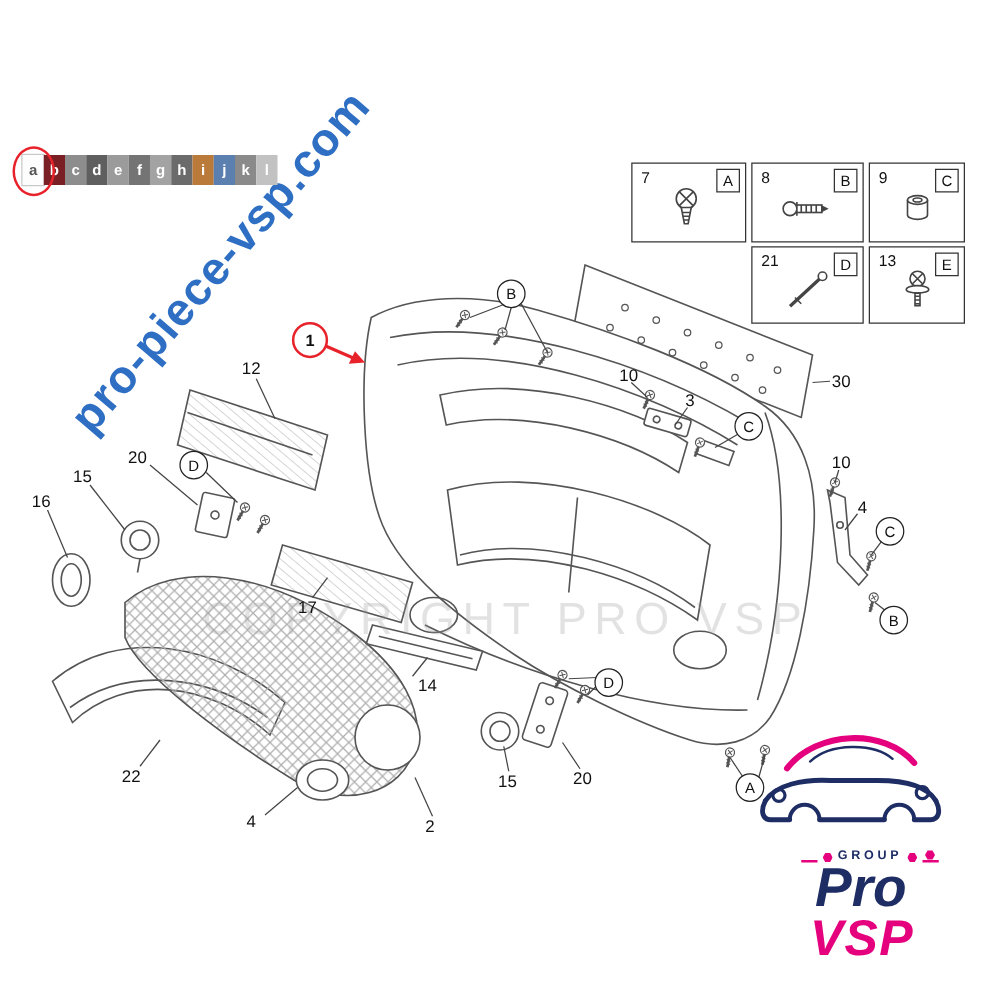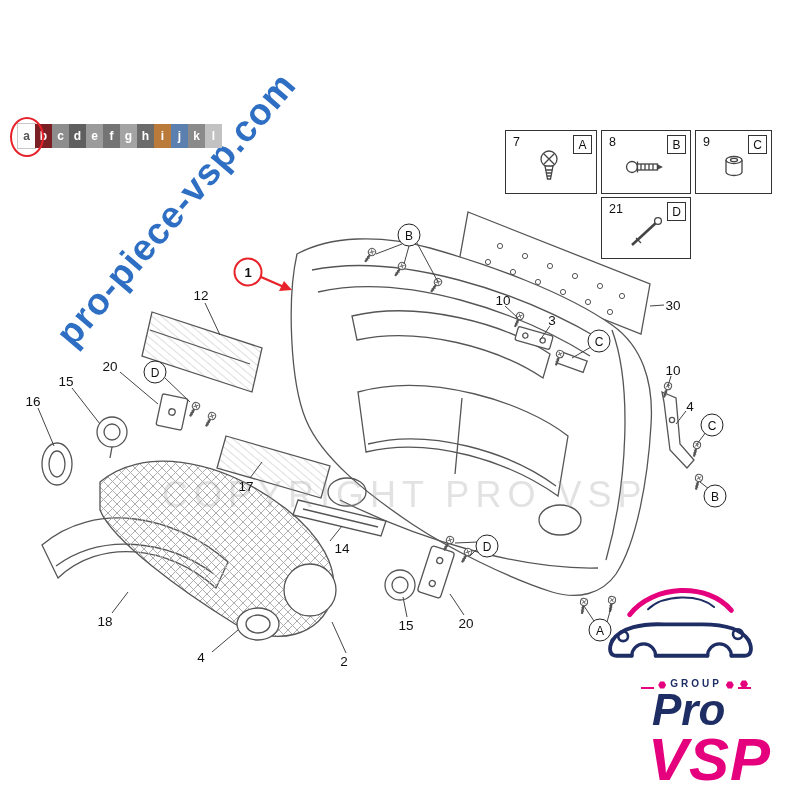--- a/index.html
+++ b/index.html
@@ -53,21 +53,21 @@
   
   .logo{position:absolute;left:598px;top:580px;width:190px;z-index:30;}
   .logo-group-row{display:flex;align-items:flex-end;justify-content:center;width:120px;
                   margin:2px 0 0 38px;gap:4px;}
   .gline{width:13px;height:2px;background:#e5007e;}
   .hex{width:8px;height:8px;background:#e5007e;
        clip-path:polygon(25% 6%,75% 6%,100% 50%,75% 94%,25% 94%,0 50%);}
   .gtext{font-weight:800;font-size:10px;letter-spacing:3px;color:#1e2d64;}
   .logo-pro{font-style:italic;font-weight:800;font-size:44px;color:#1e2d64;
             margin:0 0 0 54px;line-height:0.95;}
-  .logo-vsp{font-style:italic;font-weight:800;font-size:60px;color:#e5007e;
+  .logo-vsp{font-style:italic;font-weight:800;font-size:40px;color:#e5007e;
             margin:0 0 0 50px;line-height:0.95;letter-spacing:1px;}
   .hex-acc{position:absolute;left:142px;top:100px;}
 </style>
 </head>
 <body>
 
 <div class="stage">
 
   <svg class="art" width="800" height="800" viewBox="0 0 800 800">
     <defs>
@@ -307,30 +307,43 @@
     <span class="lnum">21</span>
     <span class="llet">D</span>
     <svg class="licon" width="44" height="40" viewBox="0 0 44 40">
       <g fill="none" stroke="#444">
         <path d="M8,32 L34,8" stroke-width="2.6"></path>
         <circle cx="34" cy="8" r="3.4" fill="#fff" stroke-width="1.3"></circle>
         <path d="M12,25 l5,5" stroke-width="1.3"></path>
       </g>
     </svg>
   </div>
+  <div class="lbox" style="left:695px;top:197px;width:75px;height:60px">
+    <span class="lnum">13</span>
+    <span class="llet">E</span>
+    <svg class="licon" width="44" height="40" viewBox="0 0 44 40">
+      <g fill="none" stroke="#444" stroke-width="1.3">
+        <circle cx="22" cy="10" r="6" fill="#fff"></circle>
+        <path d="M18,6 l8,8 M26,6 l-8,8"></path>
+        <ellipse cx="22" cy="18.5" rx="9" ry="3" fill="#fff"></ellipse>
+        <path d="M20,21.5 h4 v10 h-4 z" fill="#fff"></path>
+        <path d="M20,24 h4 M20,27 h4 M20,30 h4"></path>
+      </g>
+    </svg>
+  </div>
 
   <div class="co red" style="left:248px;top:272px">1</div>
   <div class="co plain" style="left:201px;top:295px">12</div>
   <div class="co plain" style="left:110px;top:366px">20</div>
   <div class="co plain" style="left:66px;top:381px">15</div>
   <div class="co plain" style="left:33px;top:401px">16</div>
   <div class="co circ" style="left:155px;top:372px">D</div>
   <div class="co plain" style="left:246px;top:486px">17</div>
   <div class="co plain" style="left:342px;top:548px">14</div>
-  <div class="co plain" style="left:105px;top:621px">18</div>
+  <div class="co plain" style="left:105px;top:621px">22</div>
   <div class="co plain" style="left:201px;top:657px">4</div>
   <div class="co plain" style="left:344px;top:661px">2</div>
   <div class="co plain" style="left:406px;top:625px">15</div>
   <div class="co plain" style="left:466px;top:623px">20</div>
   <div class="co circ" style="left:487px;top:546px">D</div>
   <div class="co circ" style="left:409px;top:235px">B</div>
   <div class="co plain" style="left:503px;top:300px">10</div>
   <div class="co plain" style="left:552px;top:320px">3</div>
   <div class="co circ" style="left:599px;top:341px">C</div>
   <div class="co plain" style="left:673px;top:305px">30</div>

